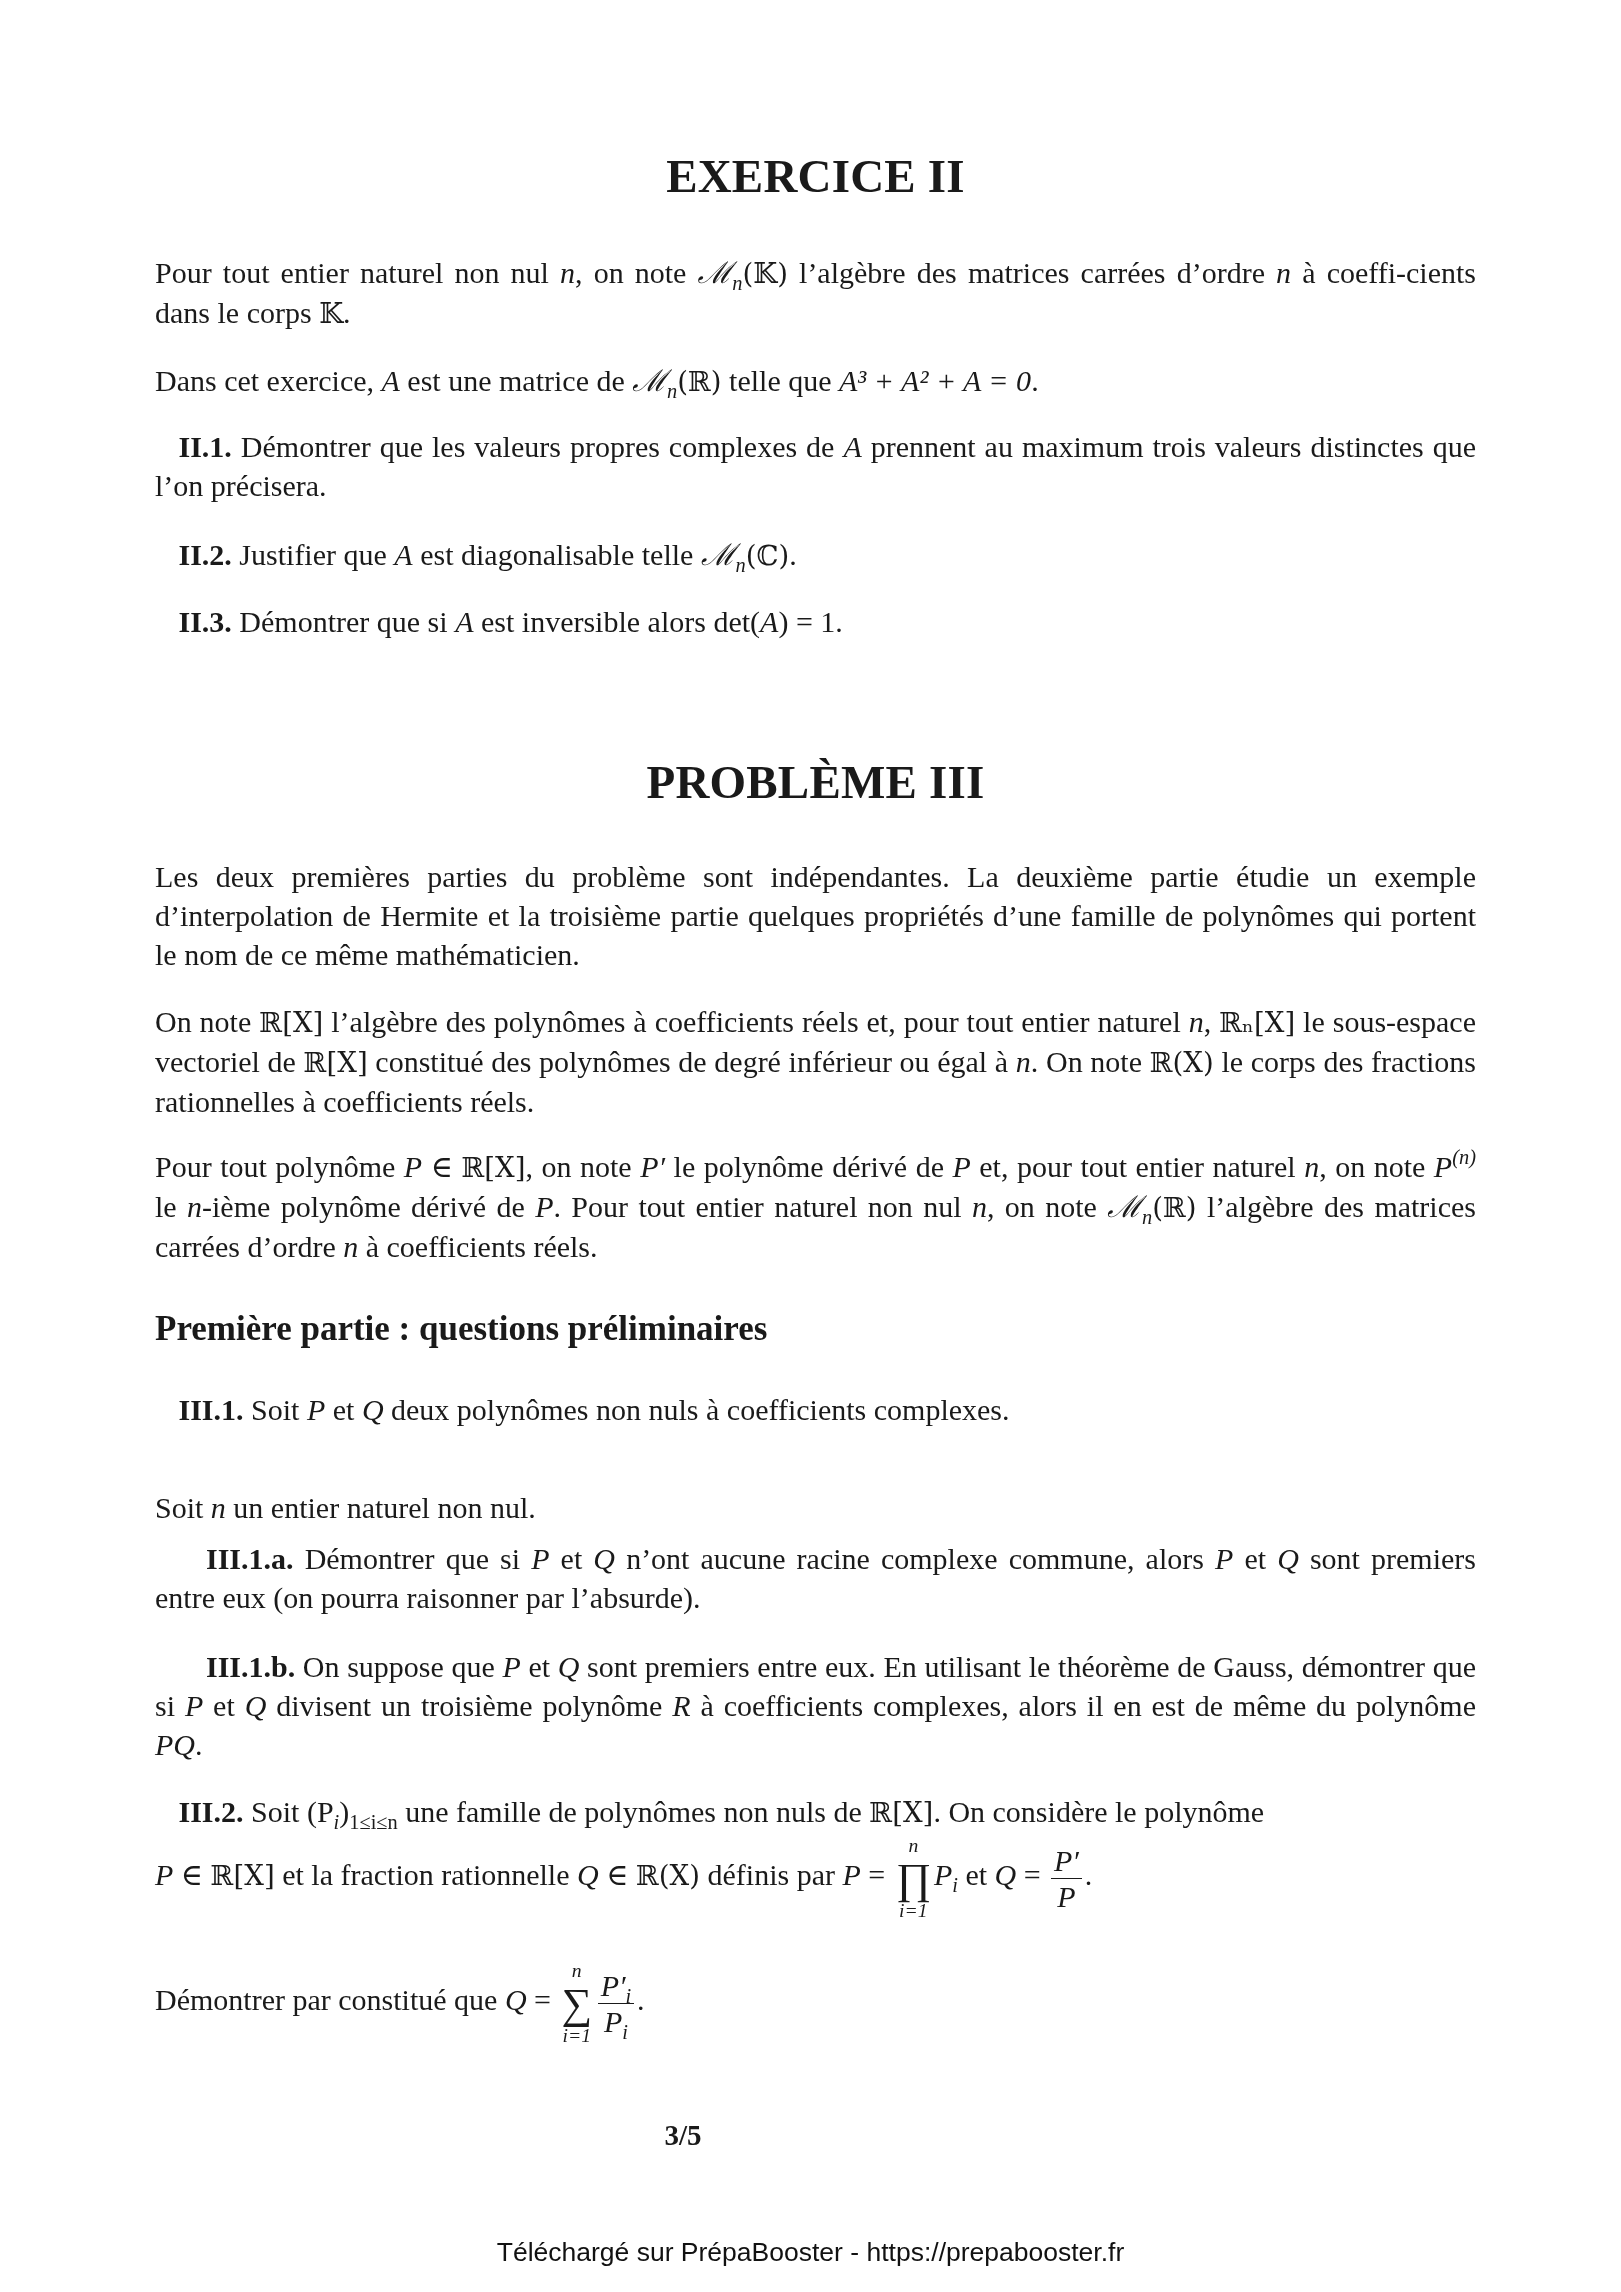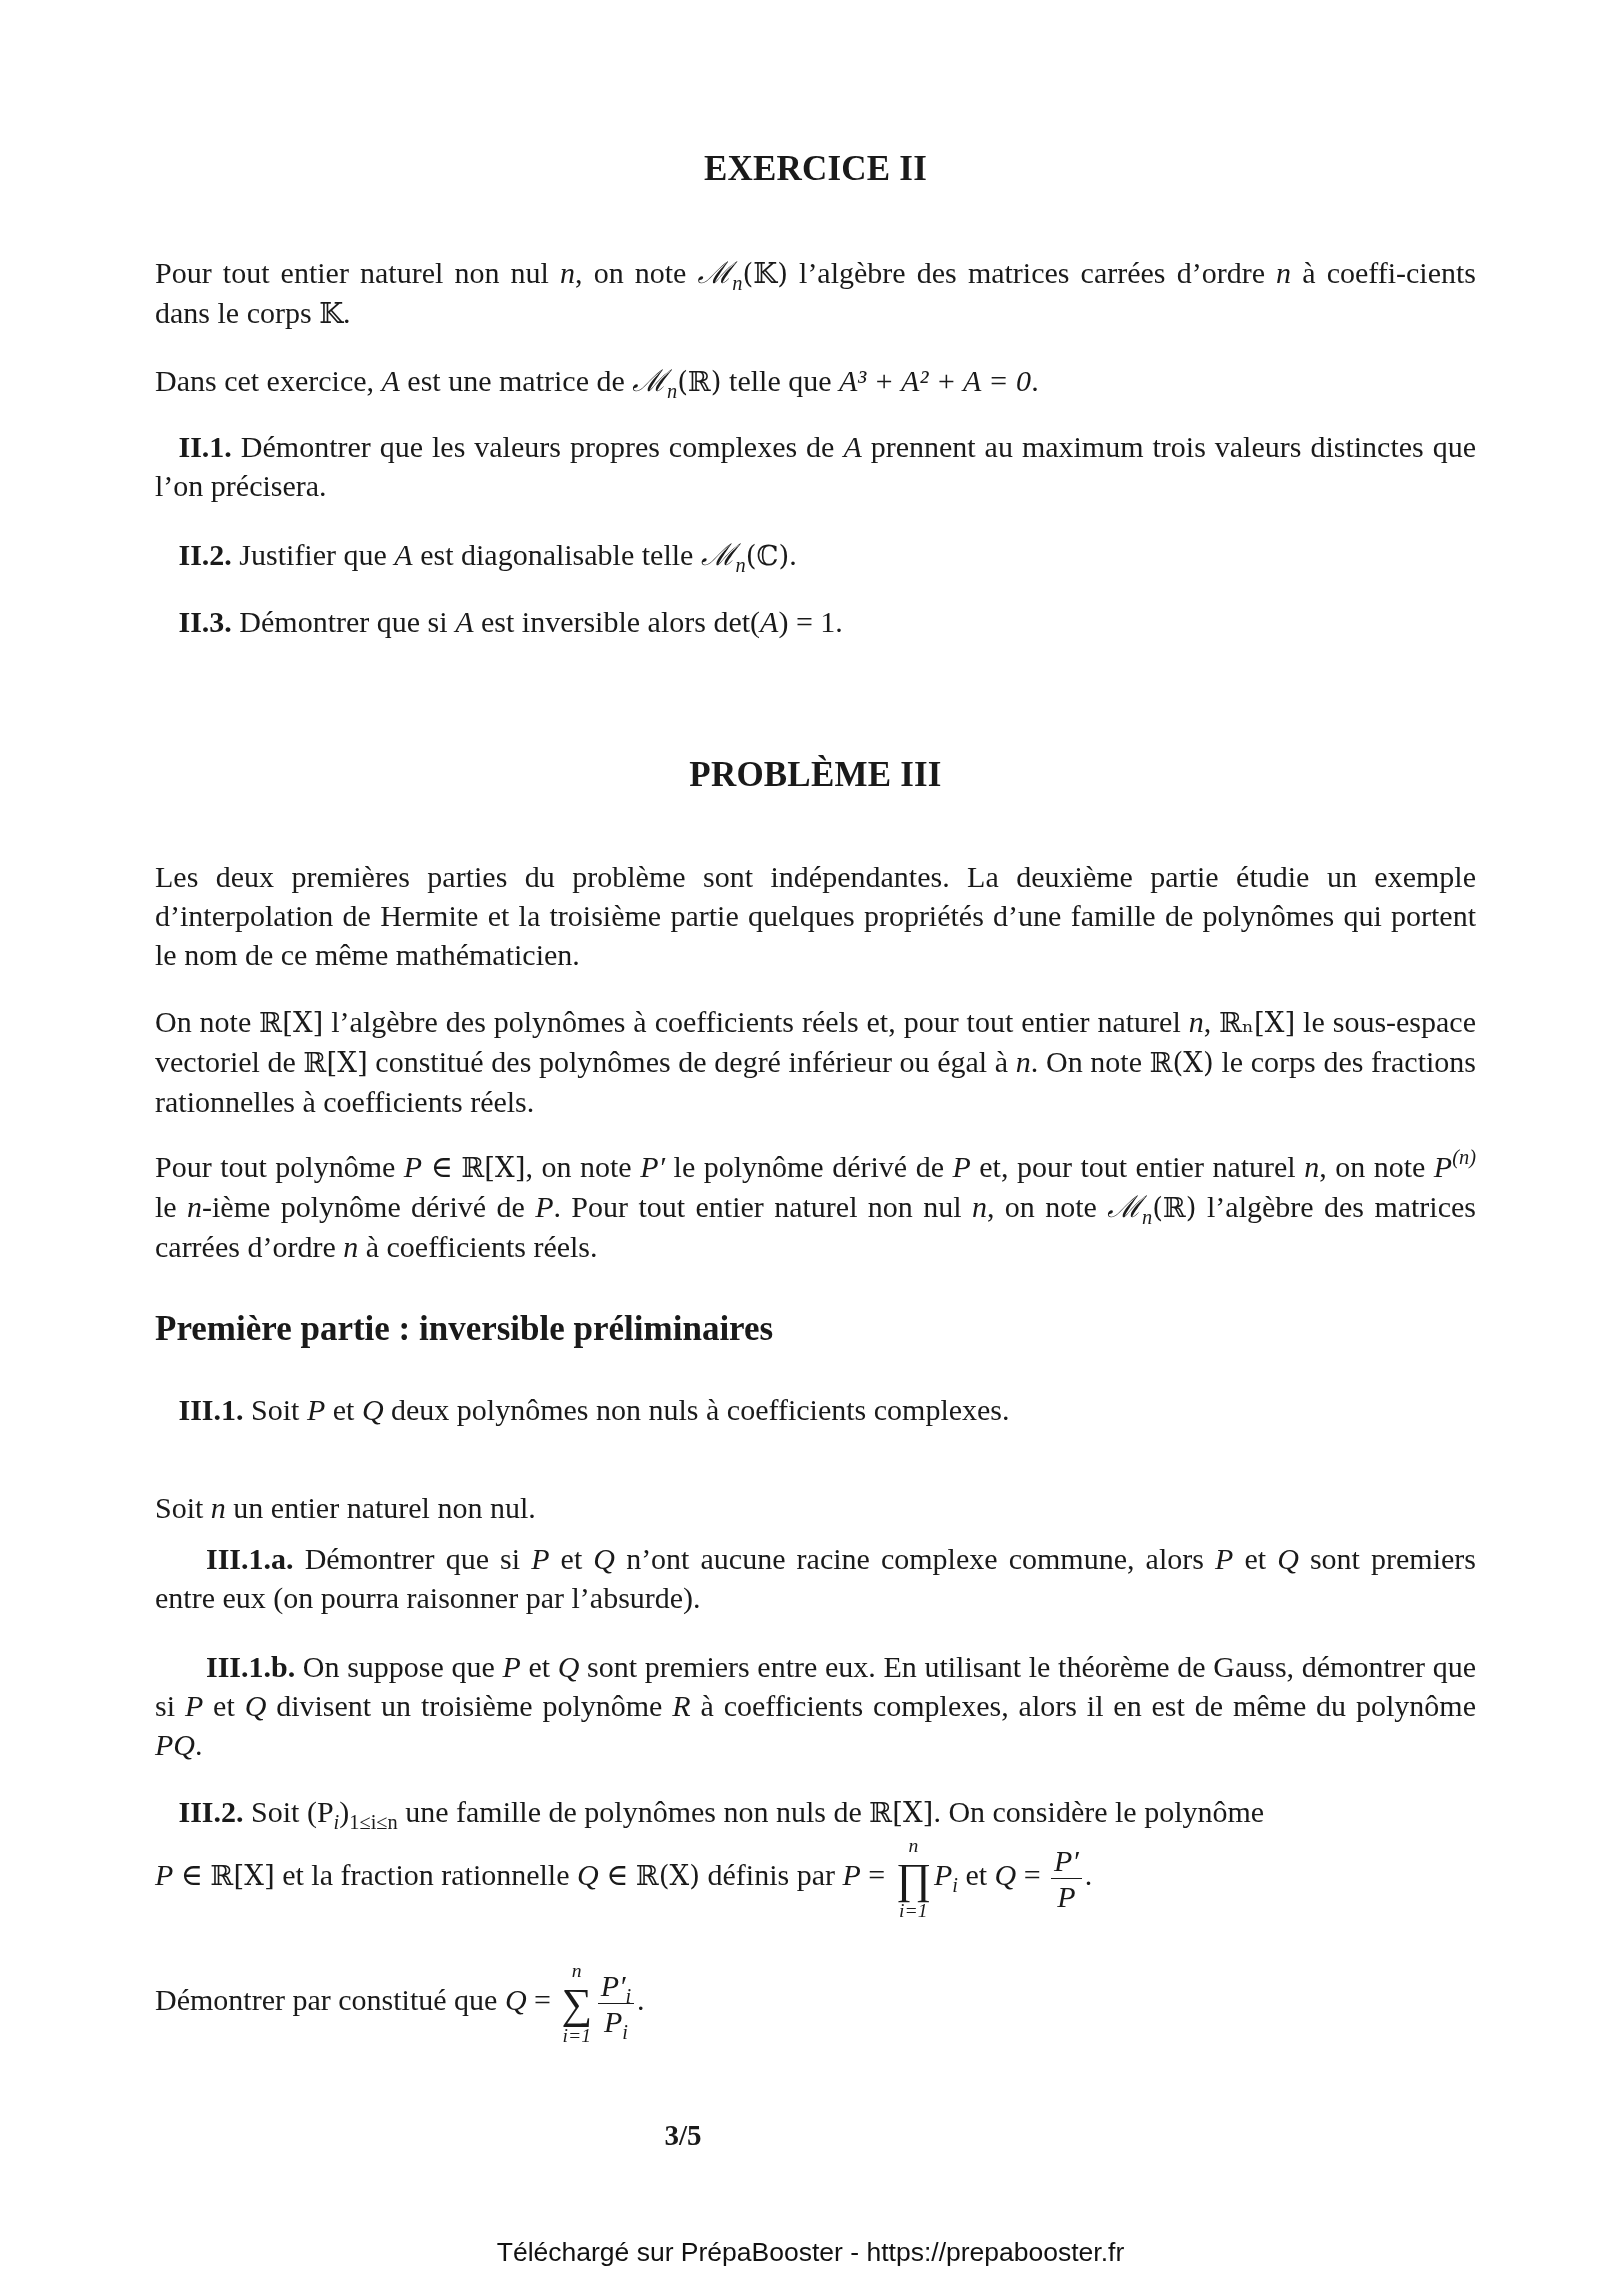--- a/index.html
+++ b/index.html
@@ -4,21 +4,21 @@
 <style>
   html, body { margin: 0; padding: 0; background: #ffffff; }
   body {
     width: 1621px; height: 2293px; position: relative; overflow: hidden;
     font-family: "Liberation Serif", "DejaVu Serif", serif;
     color: #1a1a1a;
   }
   .page { position: absolute; left: 155px; top: 0; width: 1321px; }
   .title {
     position: absolute; left: 0; width: 100%; text-align: center;
-    font-weight: bold; font-size: 35px; letter-spacing: 0.2px;
+    font-weight: bold; font-size: 47px; letter-spacing: 0.2px;
   }
   .para {
     position: absolute; left: 0; width: 1321px;
     font-size: 30px; line-height: 39px; text-align: justify;
   }
   .q { text-indent: 23.5px; }
   .qq { text-indent: 51px; }
   .lbl { font-weight: bold; }
   .section {
     position: absolute; left: 0; font-weight: bold; font-size: 35px;
@@ -76,21 +76,21 @@
   <div class="para" style="top:857px;">Les deux premières parties du problème sont indépendantes. La deuxième partie étudie un exemple d’interpolation de Hermite et la troisième partie quelques propriétés d’une famille de polynômes qui portent le nom de ce même mathématicien.</div>
 
   <div class="para" style="top:1002px;">
     <span>On note </span><span class="bb">ℝ[X]</span><span> l’algèbre des polynômes à coefficients réels et, pour tout entier naturel </span><i>n</i><span>, </span><span class="bb">ℝₙ[X]</span><span> le sous-espace vectoriel de </span><span class="bb">ℝ[X]</span><span> constitué des polynômes de degré inférieur ou égal à </span><i>n</i><span>. On note </span><span class="bb">ℝ(X)</span><span> le corps des fractions rationnelles à coefficients réels.</span>
   </div>
 
   <div class="para" style="top:1147px;">
     <span>Pour tout polynôme </span><i>P</i><span> ∈ </span><span class="bb">ℝ[X]</span><span>, on note </span><i>P′</i><span> le polynôme dérivé de </span><i>P</i><span> et, pour tout entier naturel </span><i>n</i><span>, on note </span><i>P</i><sup><i>(n)</i></sup><span> le </span><i>n</i><span>-ième polynôme dérivé de </span><i>P</i><span>. Pour tout entier naturel non nul </span><i>n</i><span>, on note </span><span class="cal">ℳ</span><sub><i>n</i></sub><span class="bb">(ℝ)</span><span> l’algèbre des matrices carrées d’ordre </span><i>n</i><span> à coefficients réels.</span>
   </div>
 
-  <div class="section" style="top:1309px;">Première partie : inversible préliminaires</div>
+  <div class="section" style="top:1309px;">Première partie : questions préliminaires</div>
 
   <div class="para" style="top:1488px;">
     <span>Soit </span><i>n</i><span> un entier naturel non nul.</span>
   </div>
 
   <div class="para q" style="top:1390px;">
     <span class="lbl">III.1.</span><span> Soit </span><i>P</i><span> et </span><i>Q</i><span> deux polynômes non nuls à coefficients complexes.</span>
   </div>
 
   <div class="para qq" style="top:1539px;">

